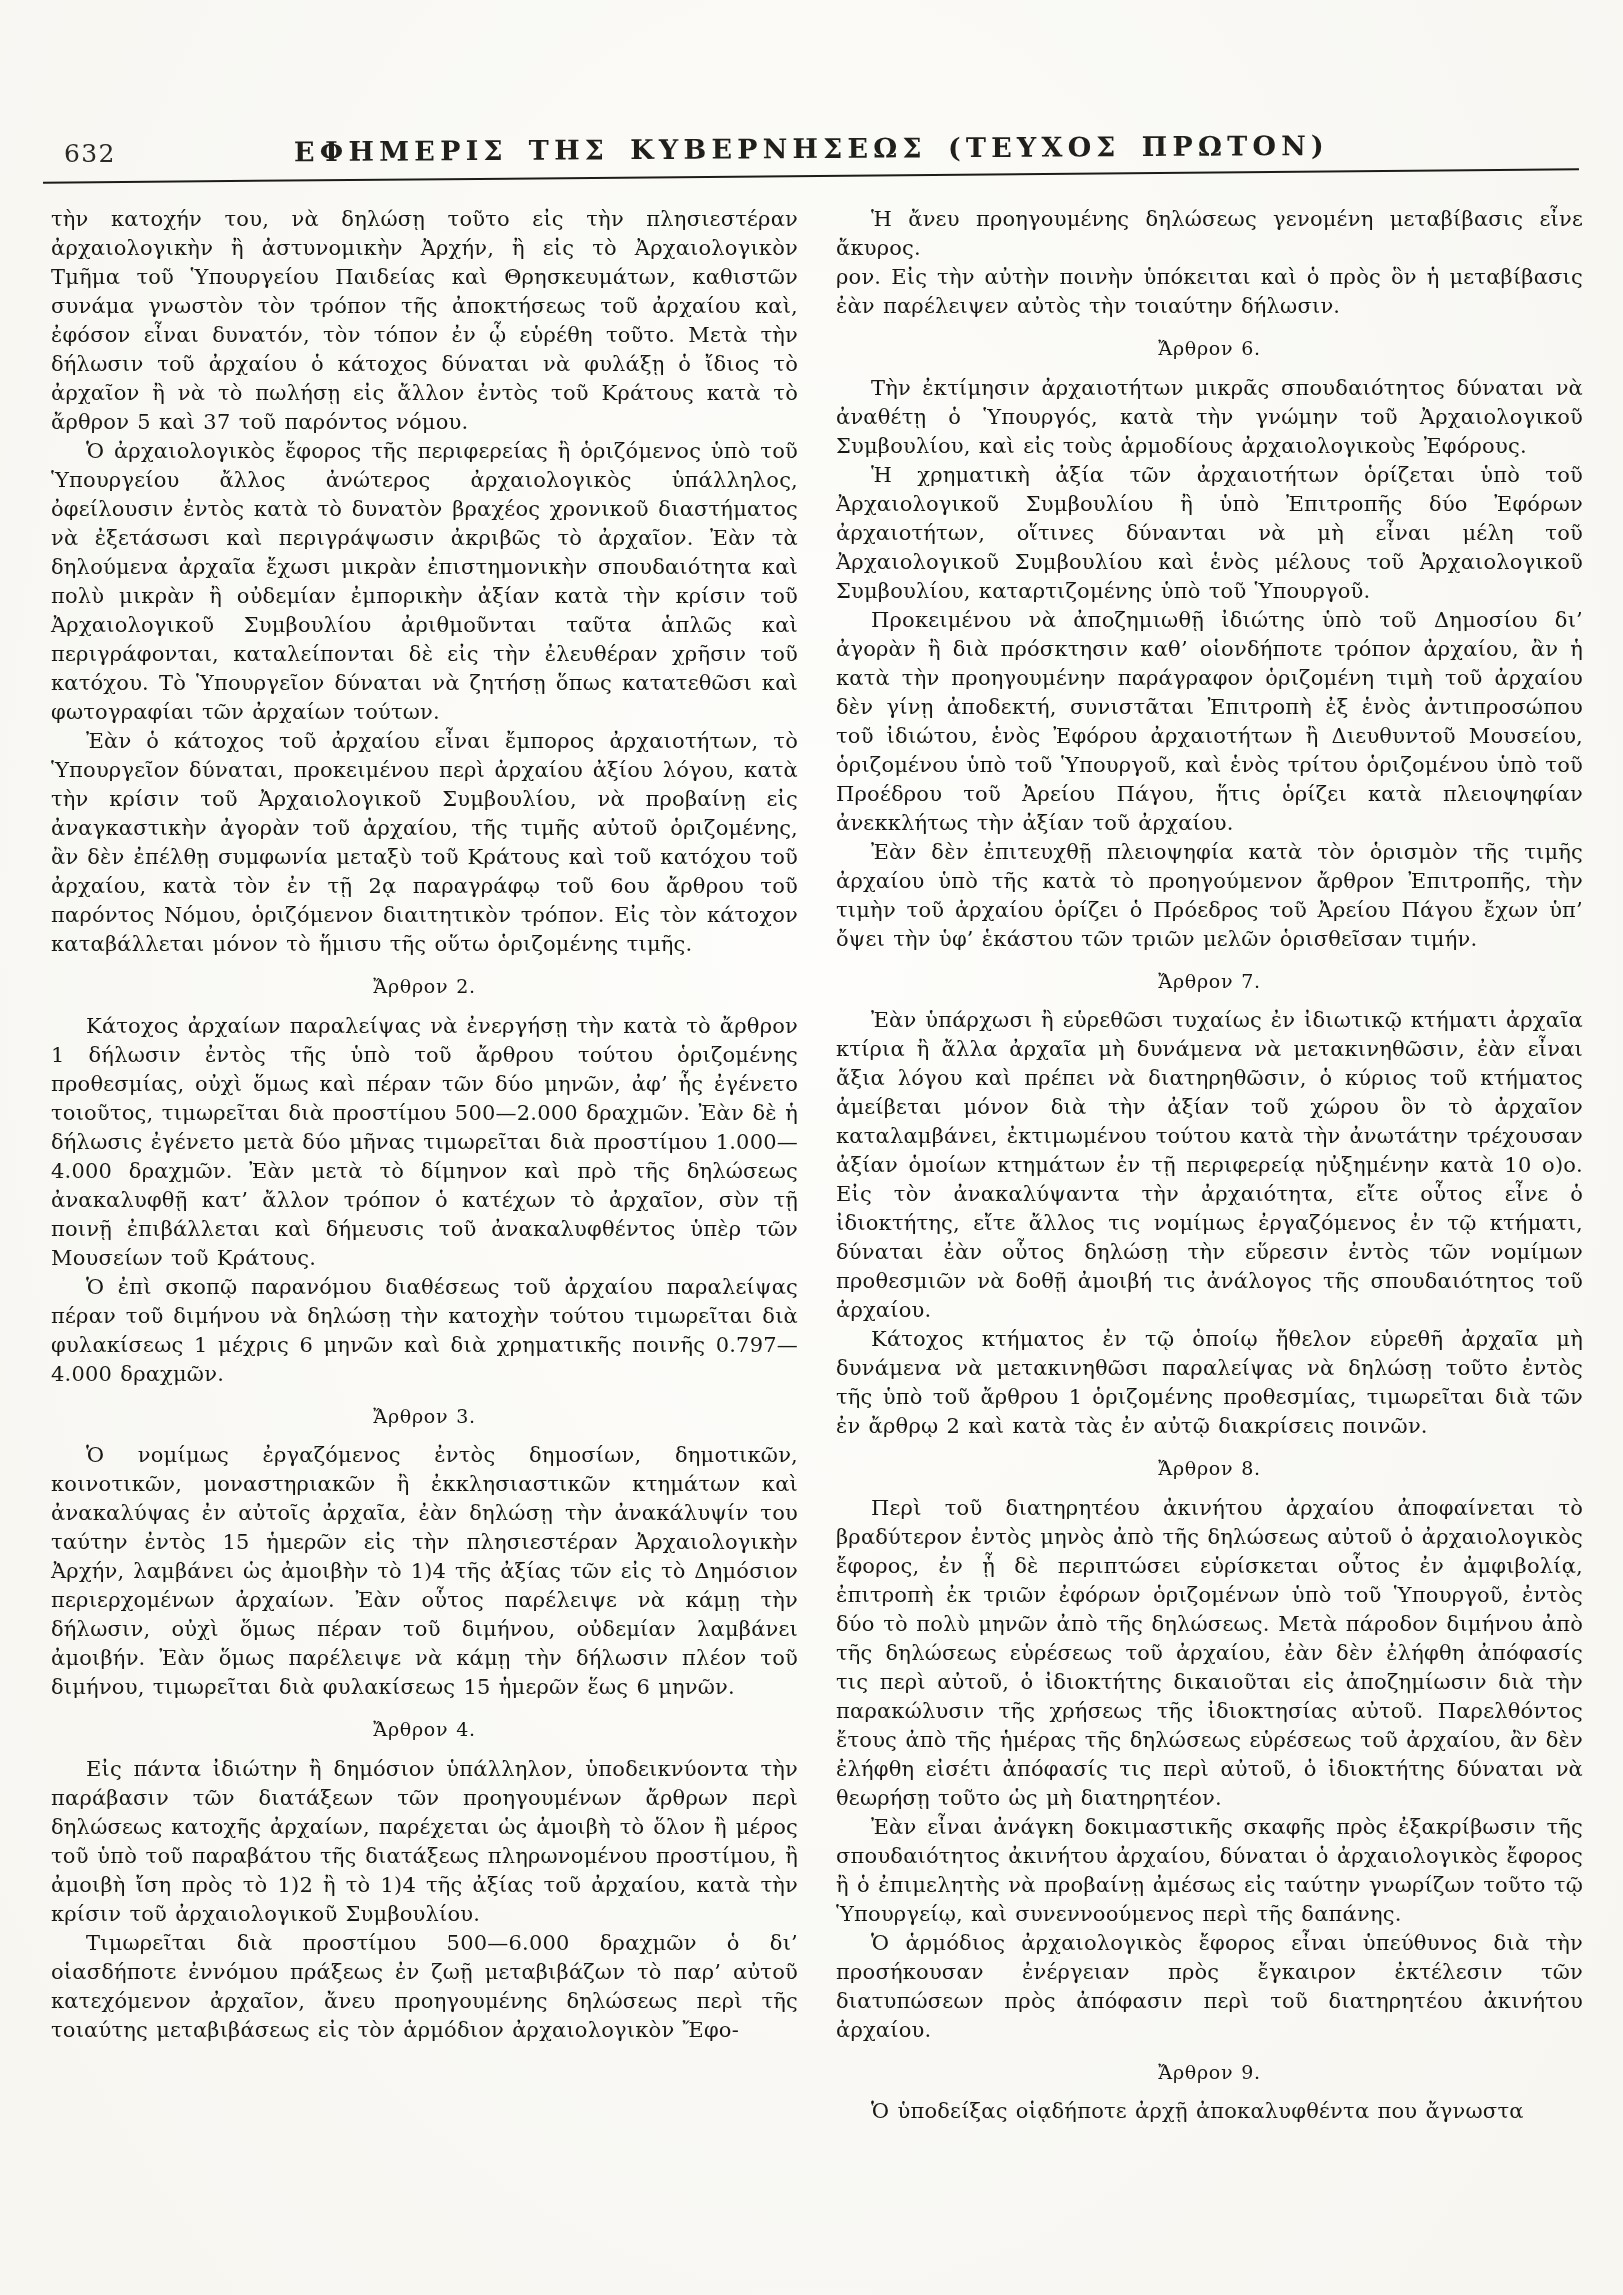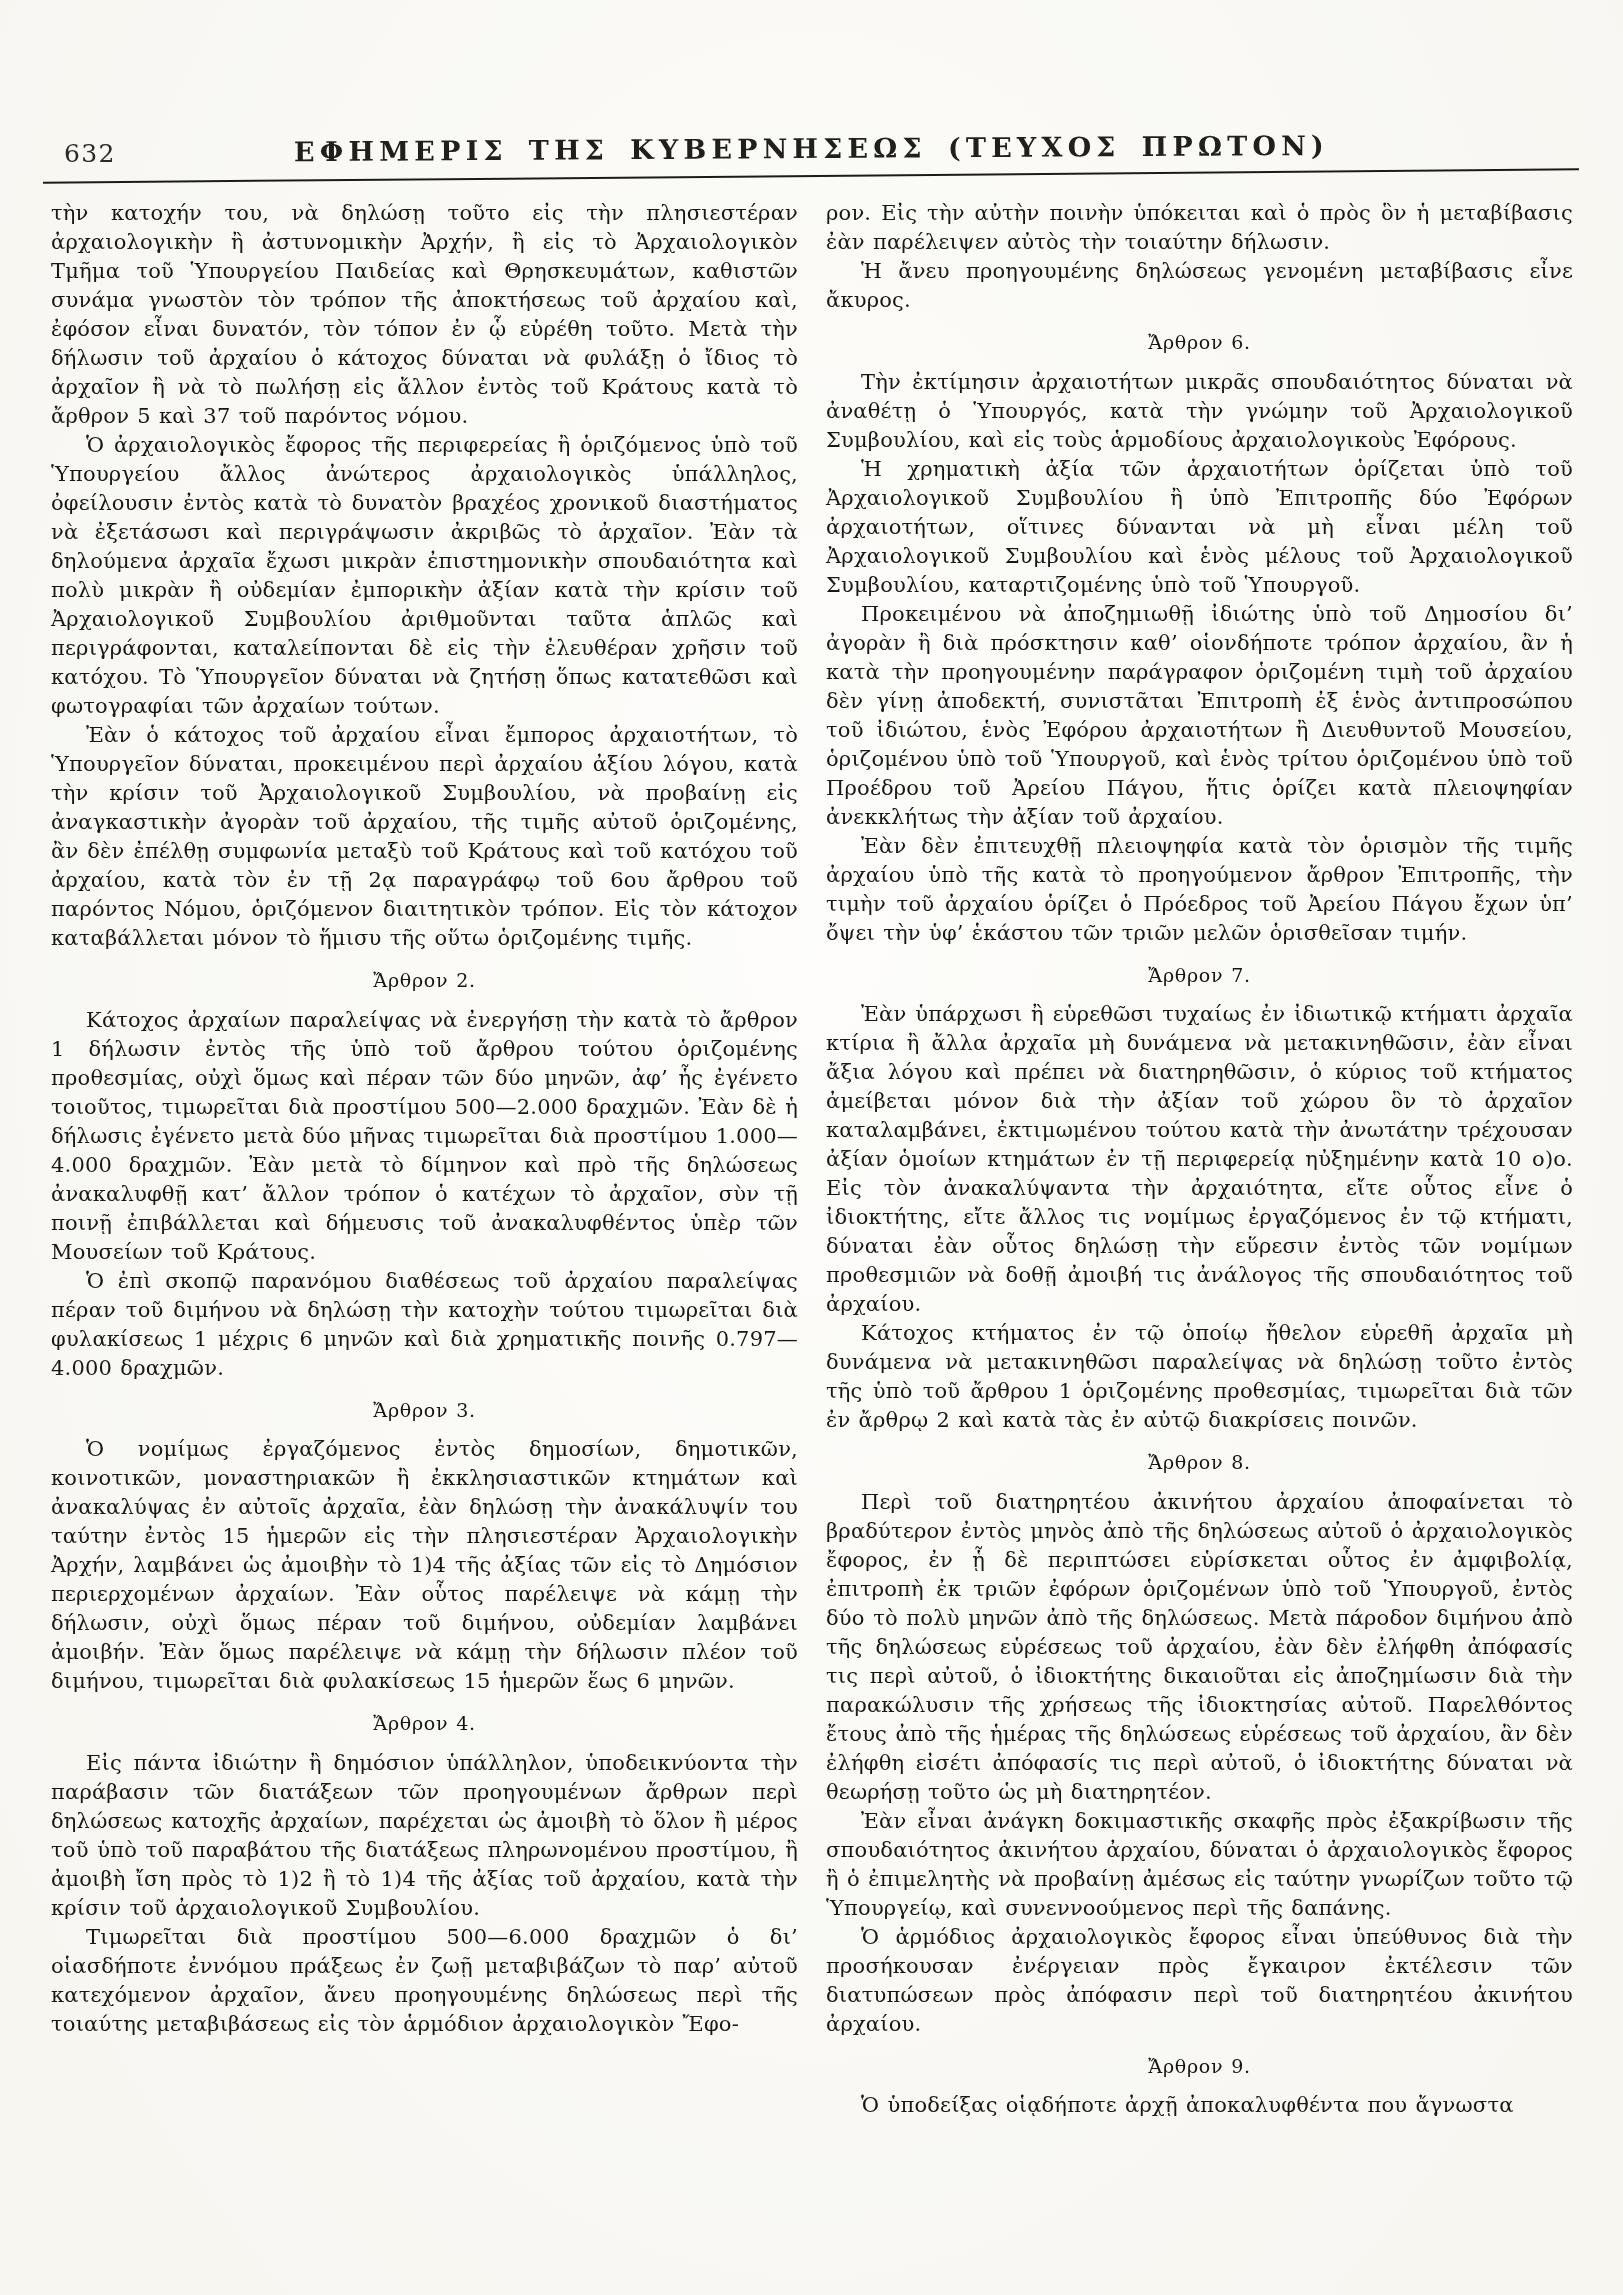--- a/index.html
+++ b/index.html
@@ -27,22 +27,22 @@
     letter-spacing:5.2px;word-spacing:6.5px;
     color:#201f1c;
     transform:rotate(-0.35deg);
   }
   .header-rule{
     position:absolute;left:43px;top:175px;width:1536px;height:0;
     border-top:2.6px solid #1c1b18;
     transform:rotate(-0.5deg);
   }
   .columns{
-    position:absolute;left:51px;top:199px;
-    display:flex;gap:28px;
+    position:absolute;left:51px;top:205px;
+    display:flex;gap:38px;
   }
   .column{
     width:747px;
     text-align:justify;
     font-size:21px;
     line-height:29px;
     letter-spacing:0.2px;
     word-spacing:1.3px;
     color:#181713;
   }
@@ -74,22 +74,22 @@
         <div class="article-heading">Ἄρθρον 2.</div>
         <p class="body-p indent">Κάτοχος ἀρχαίων παραλείψας νὰ ἐνεργήσῃ τὴν κατὰ τὸ ἄρθρον 1 δήλωσιν ἐντὸς τῆς ὑπὸ τοῦ ἄρθρου τούτου ὁριζομένης προθεσμίας, οὐχὶ ὅμως καὶ πέραν τῶν δύο μηνῶν, ἀφ’ ἧς ἐγένετο τοιοῦτος, τιμωρεῖται διὰ προστίμου 500—2.000 δραχμῶν. Ἐὰν δὲ ἡ δήλωσις ἐγένετο μετὰ δύο μῆνας τιμωρεῖται διὰ προστίμου 1.000—4.000 δραχμῶν. Ἐὰν μετὰ τὸ δίμηνον καὶ πρὸ τῆς δηλώσεως ἀνακαλυφθῇ κατ’ ἄλλον τρόπον ὁ κατέχων τὸ ἀρχαῖον, σὺν τῇ ποινῇ ἐπιβάλλεται καὶ δήμευσις τοῦ ἀνακαλυφθέντος ὑπὲρ τῶν Μουσείων τοῦ Κράτους.</p>
         <p class="body-p indent">Ὁ ἐπὶ σκοπῷ παρανόμου διαθέσεως τοῦ ἀρχαίου παραλείψας πέραν τοῦ διμήνου νὰ δηλώσῃ τὴν κατοχὴν τούτου τιμωρεῖται διὰ φυλακίσεως 1 μέχρις 6 μηνῶν καὶ διὰ χρηματικῆς ποινῆς 0.797—4.000 δραχμῶν.</p>
         <div class="article-heading">Ἄρθρον 3.</div>
         <p class="body-p indent">Ὁ νομίμως ἐργαζόμενος ἐντὸς δημοσίων, δημοτικῶν, κοινοτικῶν, μοναστηριακῶν ἢ ἐκκλησιαστικῶν κτημάτων καὶ ἀνακαλύψας ἐν αὐτοῖς ἀρχαῖα, ἐὰν δηλώσῃ τὴν ἀνακάλυψίν του ταύτην ἐντὸς 15 ἡμερῶν εἰς τὴν πλησιεστέραν Ἀρχαιολογικὴν Ἀρχήν, λαμβάνει ὡς ἀμοιβὴν τὸ 1)4 τῆς ἀξίας τῶν εἰς τὸ Δημόσιον περιερχομένων ἀρχαίων. Ἐὰν οὗτος παρέλειψε νὰ κάμῃ τὴν δήλωσιν, οὐχὶ ὅμως πέραν τοῦ διμήνου, οὐδεμίαν λαμβάνει ἀμοιβήν. Ἐὰν ὅμως παρέλειψε νὰ κάμῃ τὴν δήλωσιν πλέον τοῦ διμήνου, τιμωρεῖται διὰ φυλακίσεως 15 ἡμερῶν ἕως 6 μηνῶν.</p>
         <div class="article-heading">Ἄρθρον 4.</div>
         <p class="body-p indent">Εἰς πάντα ἰδιώτην ἢ δημόσιον ὑπάλληλον, ὑποδεικνύοντα τὴν παράβασιν τῶν διατάξεων τῶν προηγουμένων ἄρθρων περὶ δηλώσεως κατοχῆς ἀρχαίων, παρέχεται ὡς ἀμοιβὴ τὸ ὅλον ἢ μέρος τοῦ ὑπὸ τοῦ παραβάτου τῆς διατάξεως πληρωνομένου προστίμου, ἢ ἀμοιβὴ ἴση πρὸς τὸ 1)2 ἢ τὸ 1)4 τῆς ἀξίας τοῦ ἀρχαίου, κατὰ τὴν κρίσιν τοῦ ἀρχαιολογικοῦ Συμβουλίου.</p>
         <p class="body-p indent">Τιμωρεῖται διὰ προστίμου 500—6.000 δραχμῶν ὁ δι’ οἱασδήποτε ἐννόμου πράξεως ἐν ζωῇ μεταβιβάζων τὸ παρ’ αὐτοῦ κατεχόμενον ἀρχαῖον, ἄνευ προηγουμένης δηλώσεως περὶ τῆς τοιαύτης μεταβιβάσεως εἰς τὸν ἁρμόδιον ἀρχαιολογικὸν Ἔφο-</p>
       </div>
     <div class="column">
+        <p class="body-p indent">Ἡ ἄνευ προηγουμένης δηλώσεως γενομένη μεταβίβασις εἶνε ἄκυρος.</p>
         <p class="body-p">ρον. Εἰς τὴν αὐτὴν ποινὴν ὑπόκειται καὶ ὁ πρὸς ὃν ἡ μεταβίβασις ἐὰν παρέλειψεν αὐτὸς τὴν τοιαύτην δήλωσιν.</p>
-        <p class="body-p indent">Ἡ ἄνευ προηγουμένης δηλώσεως γενομένη μεταβίβασις εἶνε ἄκυρος.</p>
         <div class="article-heading">Ἄρθρον 6.</div>
         <p class="body-p indent">Τὴν ἐκτίμησιν ἀρχαιοτήτων μικρᾶς σπουδαιότητος δύναται νὰ ἀναθέτῃ ὁ Ὑπουργός, κατὰ τὴν γνώμην τοῦ Ἀρχαιολογικοῦ Συμβουλίου, καὶ εἰς τοὺς ἁρμοδίους ἀρχαιολογικοὺς Ἐφόρους.</p>
         <p class="body-p indent">Ἡ χρηματικὴ ἀξία τῶν ἀρχαιοτήτων ὁρίζεται ὑπὸ τοῦ Ἀρχαιολογικοῦ Συμβουλίου ἢ ὑπὸ Ἐπιτροπῆς δύο Ἐφόρων ἀρχαιοτήτων, οἵτινες δύνανται νὰ μὴ εἶναι μέλη τοῦ Ἀρχαιολογικοῦ Συμβουλίου καὶ ἑνὸς μέλους τοῦ Ἀρχαιολογικοῦ Συμβουλίου, καταρτιζομένης ὑπὸ τοῦ Ὑπουργοῦ.</p>
         <p class="body-p indent">Προκειμένου νὰ ἀποζημιωθῇ ἰδιώτης ὑπὸ τοῦ Δημοσίου δι’ ἀγορὰν ἢ διὰ πρόσκτησιν καθ’ οἱονδήποτε τρόπον ἀρχαίου, ἂν ἡ κατὰ τὴν προηγουμένην παράγραφον ὁριζομένη τιμὴ τοῦ ἀρχαίου δὲν γίνῃ ἀποδεκτή, συνιστᾶται Ἐπιτροπὴ ἐξ ἑνὸς ἀντιπροσώπου τοῦ ἰδιώτου, ἑνὸς Ἐφόρου ἀρχαιοτήτων ἢ Διευθυντοῦ Μουσείου, ὁριζομένου ὑπὸ τοῦ Ὑπουργοῦ, καὶ ἑνὸς τρίτου ὁριζομένου ὑπὸ τοῦ Προέδρου τοῦ Ἀρείου Πάγου, ἥτις ὁρίζει κατὰ πλειοψηφίαν ἀνεκκλήτως τὴν ἀξίαν τοῦ ἀρχαίου.</p>
         <p class="body-p indent">Ἐὰν δὲν ἐπιτευχθῇ πλειοψηφία κατὰ τὸν ὁρισμὸν τῆς τιμῆς ἀρχαίου ὑπὸ τῆς κατὰ τὸ προηγούμενον ἄρθρον Ἐπιτροπῆς, τὴν τιμὴν τοῦ ἀρχαίου ὁρίζει ὁ Πρόεδρος τοῦ Ἀρείου Πάγου ἔχων ὑπ’ ὄψει τὴν ὑφ’ ἑκάστου τῶν τριῶν μελῶν ὁρισθεῖσαν τιμήν.</p>
         <div class="article-heading">Ἄρθρον 7.</div>
         <p class="body-p indent">Ἐὰν ὑπάρχωσι ἢ εὑρεθῶσι τυχαίως ἐν ἰδιωτικῷ κτήματι ἀρχαῖα κτίρια ἢ ἄλλα ἀρχαῖα μὴ δυνάμενα νὰ μετακινηθῶσιν, ἐὰν εἶναι ἄξια λόγου καὶ πρέπει νὰ διατηρηθῶσιν, ὁ κύριος τοῦ κτήματος ἀμείβεται μόνον διὰ τὴν ἀξίαν τοῦ χώρου ὃν τὸ ἀρχαῖον καταλαμβάνει, ἐκτιμωμένου τούτου κατὰ τὴν ἀνωτάτην τρέχουσαν ἀξίαν ὁμοίων κτημάτων ἐν τῇ περιφερείᾳ ηὐξημένην κατὰ 10 ο)ο. Εἰς τὸν ἀνακαλύψαντα τὴν ἀρχαιότητα, εἴτε οὗτος εἶνε ὁ ἰδιοκτήτης, εἴτε ἄλλος τις νομίμως ἐργαζόμενος ἐν τῷ κτήματι, δύναται ἐὰν οὗτος δηλώσῃ τὴν εὕρεσιν ἐντὸς τῶν νομίμων προθεσμιῶν νὰ δοθῇ ἀμοιβή τις ἀνάλογος τῆς σπουδαιότητος τοῦ ἀρχαίου.</p>
         <p class="body-p indent">Κάτοχος κτήματος ἐν τῷ ὁποίῳ ἤθελον εὑρεθῆ ἀρχαῖα μὴ δυνάμενα νὰ μετακινηθῶσι παραλείψας νὰ δηλώσῃ τοῦτο ἐντὸς τῆς ὑπὸ τοῦ ἄρθρου 1 ὁριζομένης προθεσμίας, τιμωρεῖται διὰ τῶν ἐν ἄρθρῳ 2 καὶ κατὰ τὰς ἐν αὐτῷ διακρίσεις ποινῶν.</p>
         <div class="article-heading">Ἄρθρον 8.</div>
         <p class="body-p indent">Περὶ τοῦ διατηρητέου ἀκινήτου ἀρχαίου ἀποφαίνεται τὸ βραδύτερον ἐντὸς μηνὸς ἀπὸ τῆς δηλώσεως αὐτοῦ ὁ ἀρχαιολογικὸς ἔφορος, ἐν ᾗ δὲ περιπτώσει εὑρίσκεται οὗτος ἐν ἀμφιβολίᾳ, ἐπιτροπὴ ἐκ τριῶν ἐφόρων ὁριζομένων ὑπὸ τοῦ Ὑπουργοῦ, ἐντὸς δύο τὸ πολὺ μηνῶν ἀπὸ τῆς δηλώσεως. Μετὰ πάροδον διμήνου ἀπὸ τῆς δηλώσεως εὑρέσεως τοῦ ἀρχαίου, ἐὰν δὲν ἐλήφθη ἀπόφασίς τις περὶ αὐτοῦ, ὁ ἰδιοκτήτης δικαιοῦται εἰς ἀποζημίωσιν διὰ τὴν παρακώλυσιν τῆς χρήσεως τῆς ἰδιοκτησίας αὐτοῦ. Παρελθόντος ἔτους ἀπὸ τῆς ἡμέρας τῆς δηλώσεως εὑρέσεως τοῦ ἀρχαίου, ἂν δὲν ἐλήφθη εἰσέτι ἀπόφασίς τις περὶ αὐτοῦ, ὁ ἰδιοκτήτης δύναται νὰ θεωρήσῃ τοῦτο ὡς μὴ διατηρητέον.</p>

